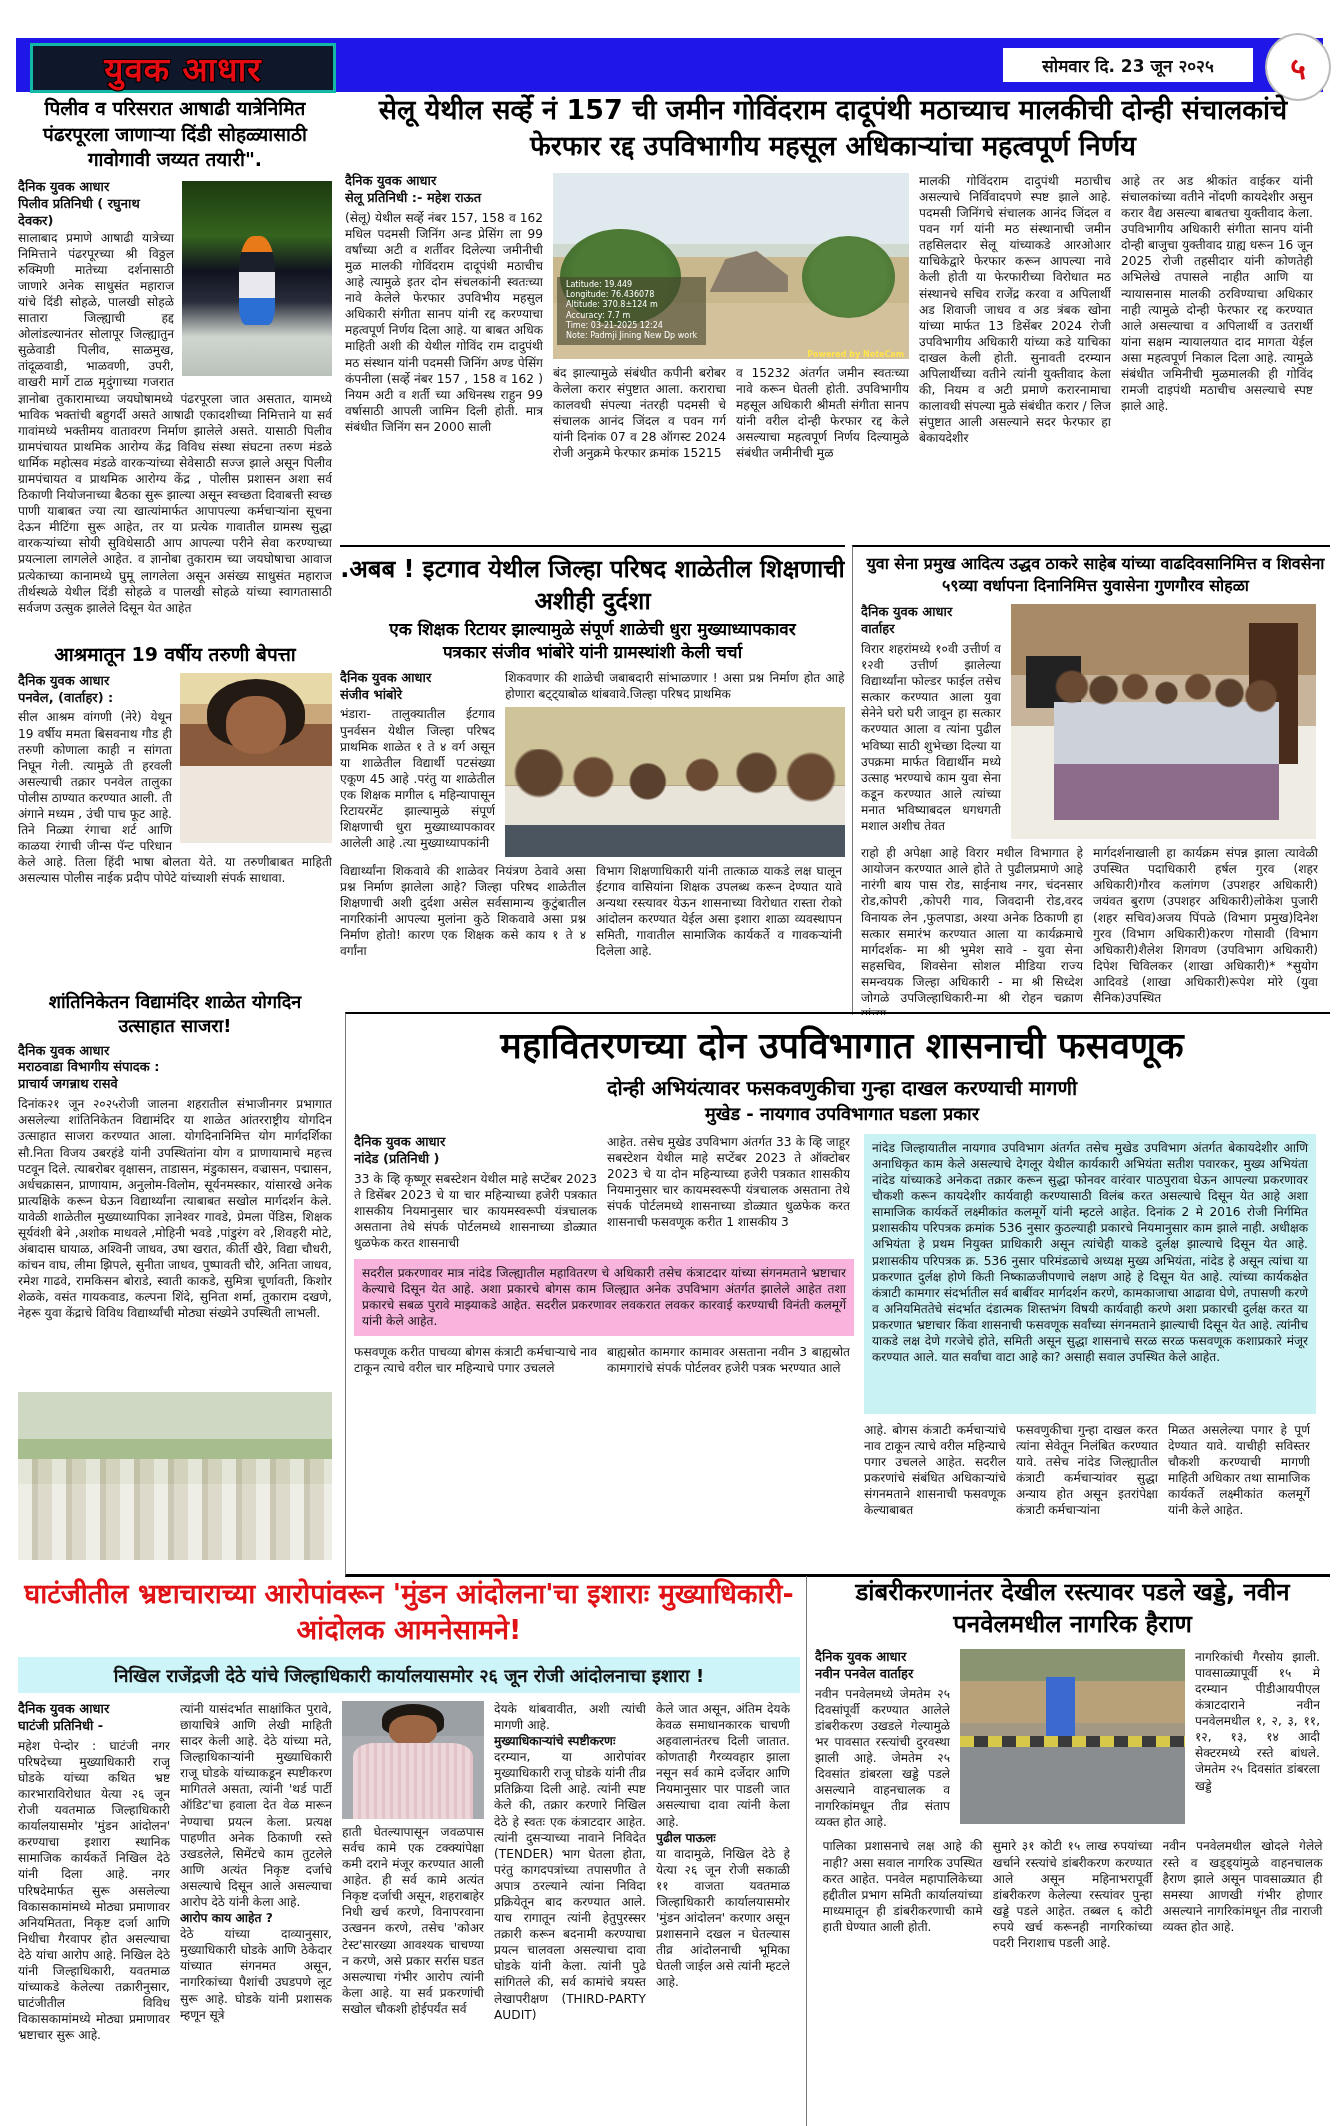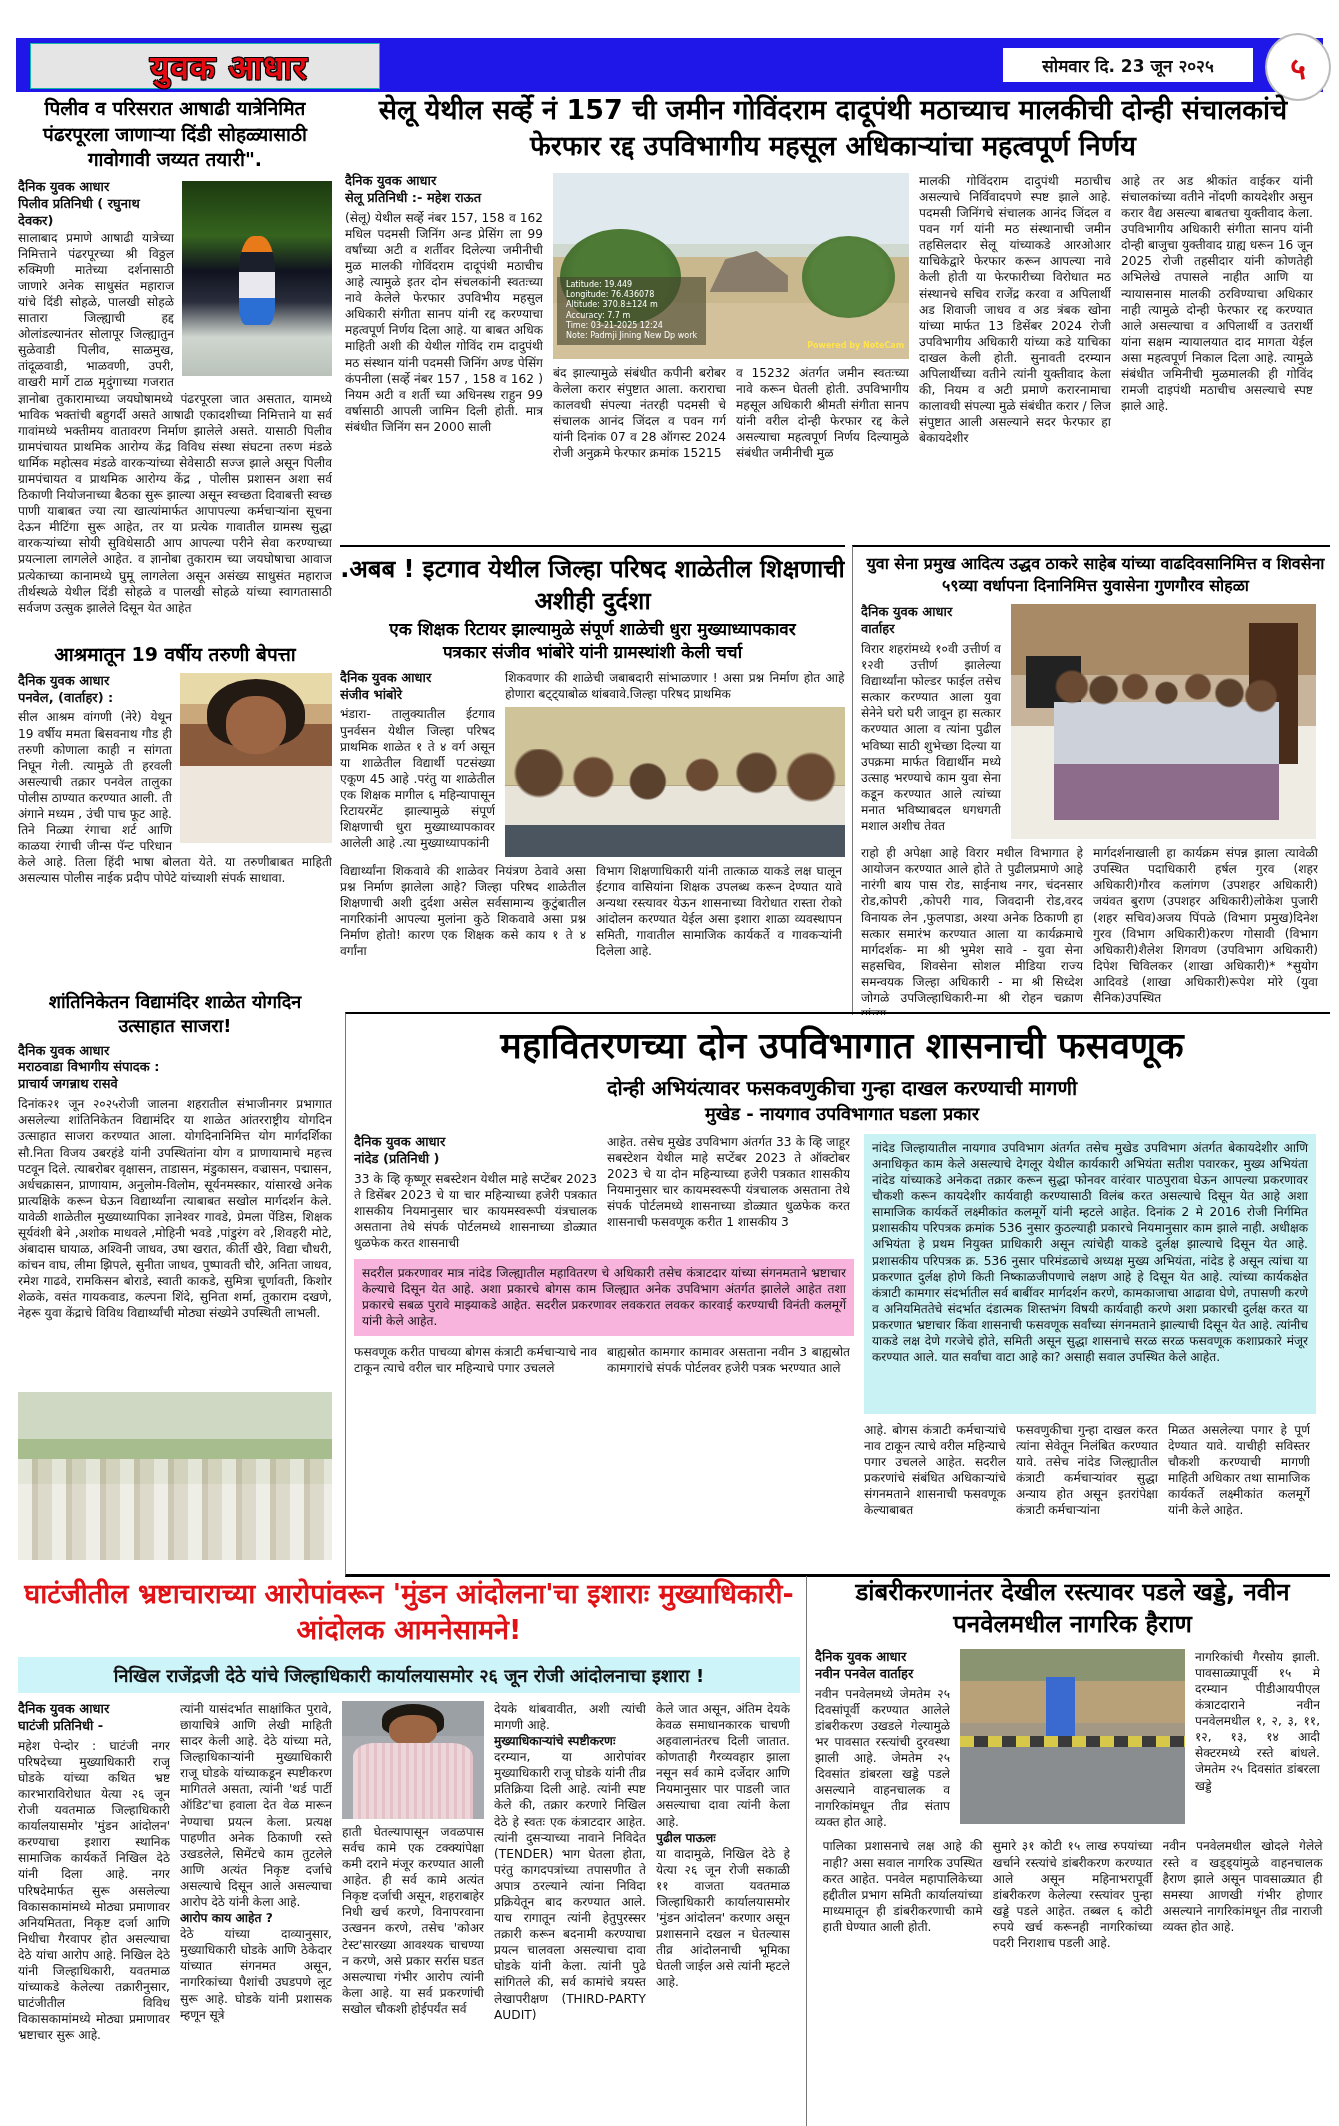--- a/index.html
+++ b/index.html
@@ -8,43 +8,43 @@
   .sec{position:absolute;overflow:hidden;}
   .headline{font-weight:bold;color:#000;text-align:center;line-height:1.35;}
   .subhead{font-weight:bold;color:#000;text-align:center;line-height:1.35;}
   .byline{font-weight:bold;font-size:13px;line-height:1.3;}
   .bodytxt{font-size:12.2px;line-height:1.32;text-align:justify;}
   .cols{display:flex;gap:10px;}
   .col{flex:0 0 auto;overflow:hidden;}
   .photo{position:relative;overflow:hidden;background:#ccc;flex:0 0 auto;}
   
   .hbar{position:absolute;left:16px;top:38px;width:1307px;height:54px;background:#1f17e8;}
-  .logo-box{position:absolute;left:14px;top:5px;width:300px;height:44px;background:#e5e5e5;
-            border:1px solid #14b8a6;display:flex;align-items:center;justify-content:center;padding-left:48px;}
+  .logo-box{position:absolute;left:14px;top:5px;width:300px;height:44px;background:#0f172a;
+            border:3px solid #14b8a6;display:flex;align-items:center;justify-content:center;}
   .logo-text{font-size:33px;font-weight:800;color:#e50b12;letter-spacing:1px;
              text-shadow:1px 1px 0 #000,-1px -1px 0 #000,1px -1px 0 #000,-1px 1px 0 #000;}
   .date-box{position:absolute;right:70px;top:10px;width:250px;height:34px;background:#fff;
             display:flex;align-items:center;justify-content:center;font-weight:bold;font-size:17px;}
   .page-circle{position:absolute;right:-8px;top:-5px;width:62px;height:64px;border-radius:50%;
             background:#fff;border:2px solid #bbb;display:flex;align-items:center;justify-content:center;
             font-size:30px;font-weight:bold;color:#d40f14;}
   
   .ph-idol{background:linear-gradient(180deg,#1c3a10 0%,#35641e 28%,#10131f 46%,#2a2e3c 62%,#cfd6cf 80%,#b9c2ba 100%);}
   .ph-idol .fig{position:absolute;left:38%;top:28%;width:24%;height:46%;border-radius:40% 40% 20% 20%;
       background:linear-gradient(180deg,#e87a1a 0 18%,#1b1f2b 18% 40%,#e8e8ee 40% 70%,#2b6fd4 70% 100%);}
   .ph-field{background:linear-gradient(180deg,#dfe9ee 0 38%,#cfd9cf 38% 45%,#c9b88e 45% 70%,#d2c19a 70% 100%);}
   .ph-field .bush1{position:absolute;left:2%;top:30%;width:34%;height:52%;border-radius:50%;
       background:radial-gradient(circle,#4d7a35 0 60%,#3c6129 100%);}
   .ph-field .bush2{position:absolute;right:4%;top:34%;width:26%;height:44%;border-radius:50%;
       background:radial-gradient(circle,#55823c 0 60%,#42682c 100%);}
   .ph-field .shed{position:absolute;left:44%;top:42%;width:22%;height:22%;background:#8a7c6a;
       clip-path:polygon(0 100%,20% 20%,60% 0,100% 60%,100% 100%);}
   .gps-overlay{position:absolute;left:4px;bottom:14px;background:rgba(70,70,45,.62);color:#fff;
       font-size:8px;line-height:1.3;padding:3px 9px;}
-  .notecam{position:absolute;right:5px;bottom:9px;color:#ffe34d;font-size:8px;font-weight:bold;text-align:right;}
+  .notecam{position:absolute;right:5px;bottom:0;color:#ffe34d;font-size:8px;font-weight:bold;text-align:right;}
   .ph-girl{background:linear-gradient(180deg,#e8d9a8 0 18%,#caa87c 18% 30%,#8a5a3c 30% 55%,#ede7de 55% 100%);}
   .ph-girl .hair{position:absolute;left:18%;top:4%;width:64%;height:40%;border-radius:50% 50% 40% 40%;background:#241a14;}
   .ph-girl .face{position:absolute;left:30%;top:14%;width:40%;height:34%;border-radius:45%;background:#9c6644;}
   .ph-school{background:linear-gradient(180deg,#cfc39a 0 52%,#b3a582 52% 62%,#8f8668 62% 100%);}
   .ph-school .people{position:absolute;left:0;top:28%;width:100%;height:72%;
       background:
         radial-gradient(circle at 10% 22%,#5f4430 0 7%,transparent 8%),
         radial-gradient(circle at 26% 26%,#6a4a33 0 7%,transparent 8%),
         radial-gradient(circle at 42% 30%,#59412e 0 8%,transparent 9%),
         radial-gradient(circle at 58% 24%,#6a4a33 0 7%,transparent 8%),

